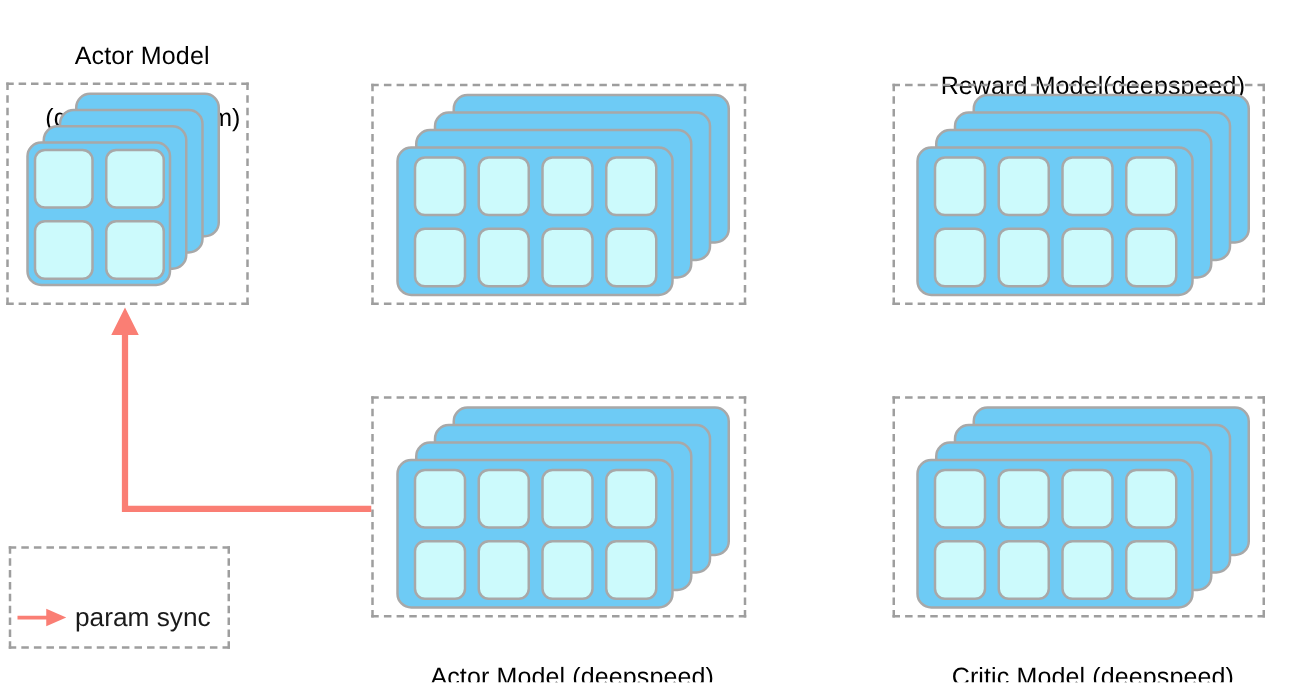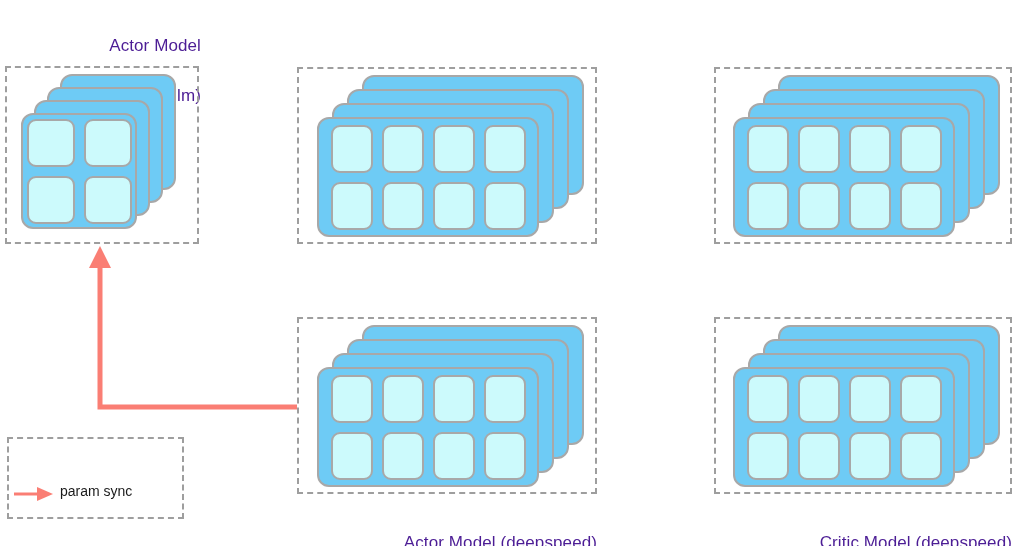--- a/index.html
+++ b/index.html
@@ -14,24 +14,24 @@
     position: relative;
     width: 1032px;
     height: 546px;
     background: #ffffff;
     overflow: hidden;
   }
 
   
   .label {
     position: absolute;
-    color: #4c1d95;
-    font-size: 17px;
+    color: #000000;
+    font-size: 20px;
     line-height: 25px;
-    text-align: right;
+    text-align: center;
     white-space: pre;
     letter-spacing: 0.1px;
   }
 
   
   .dashbox {
     position: absolute;
     border: 2px dashed #9e9e9e;
     box-sizing: border-box;
     background: transparent;
@@ -75,21 +75,21 @@
     position: absolute;
     left: 0;
     top: 0;
     overflow: visible;
     pointer-events: none;
   }
 
   
   .legend-label {
     position: absolute;
-    font-size: 14px;
+    font-size: 21px;
     color: #1a1a1a;
     white-space: pre;
   }
 </style>
 </head>
 <body>
 
 <div id="canvas">
 
   <div class="label" style="left:5px; top:8px; width:196px;">
@@ -123,20 +123,23 @@
         <div class="chip"></div>
         <div class="chip"></div>
         <div class="chip"></div>
         <div class="chip"></div>
         <div class="chip"></div>
         <div class="chip"></div>
       </div>
     </div>
   </div>
 
+  <div class="label" style="left:714px; top:32px; width:298px;">
+    <span>Reward Model(deepspeed)</span>
+  </div>
 
   <div class="dashbox" style="left:714px; top:67px; width:298px; height:177px;">
     <div class="stack" style="left:0px; top:0px; width:298px; height:177px;">
       <div class="card" style="left:62px; top:6px;  width:222px; height:120px;"></div>
       <div class="card" style="left:47px; top:20px; width:222px; height:120px;"></div>
       <div class="card" style="left:32px; top:34px; width:222px; height:120px;"></div>
       <div class="card front cols4" style="left:17px; top:48px; width:222px; height:120px;">
         <div class="chip"></div>
         <div class="chip"></div>
         <div class="chip"></div>

